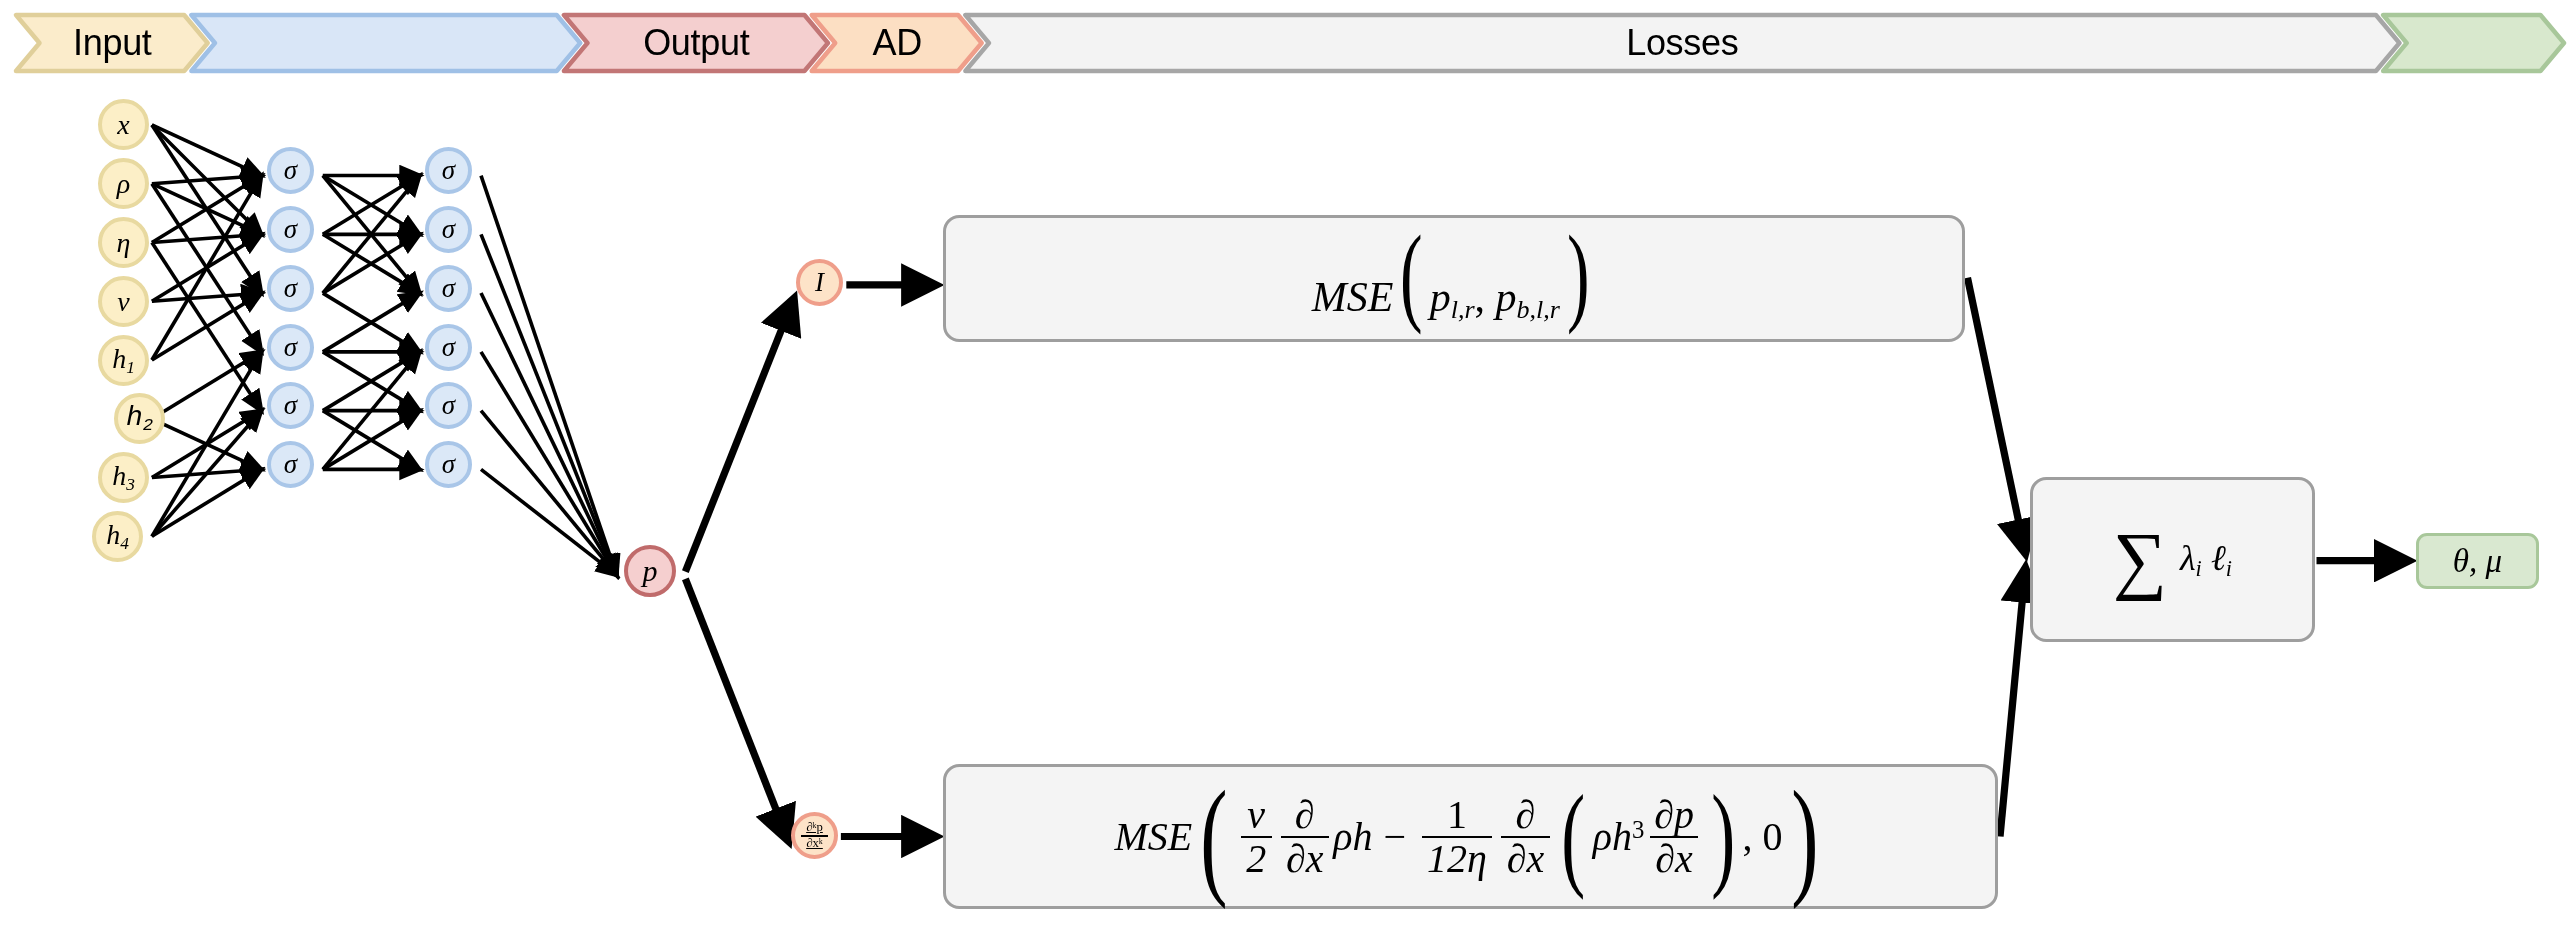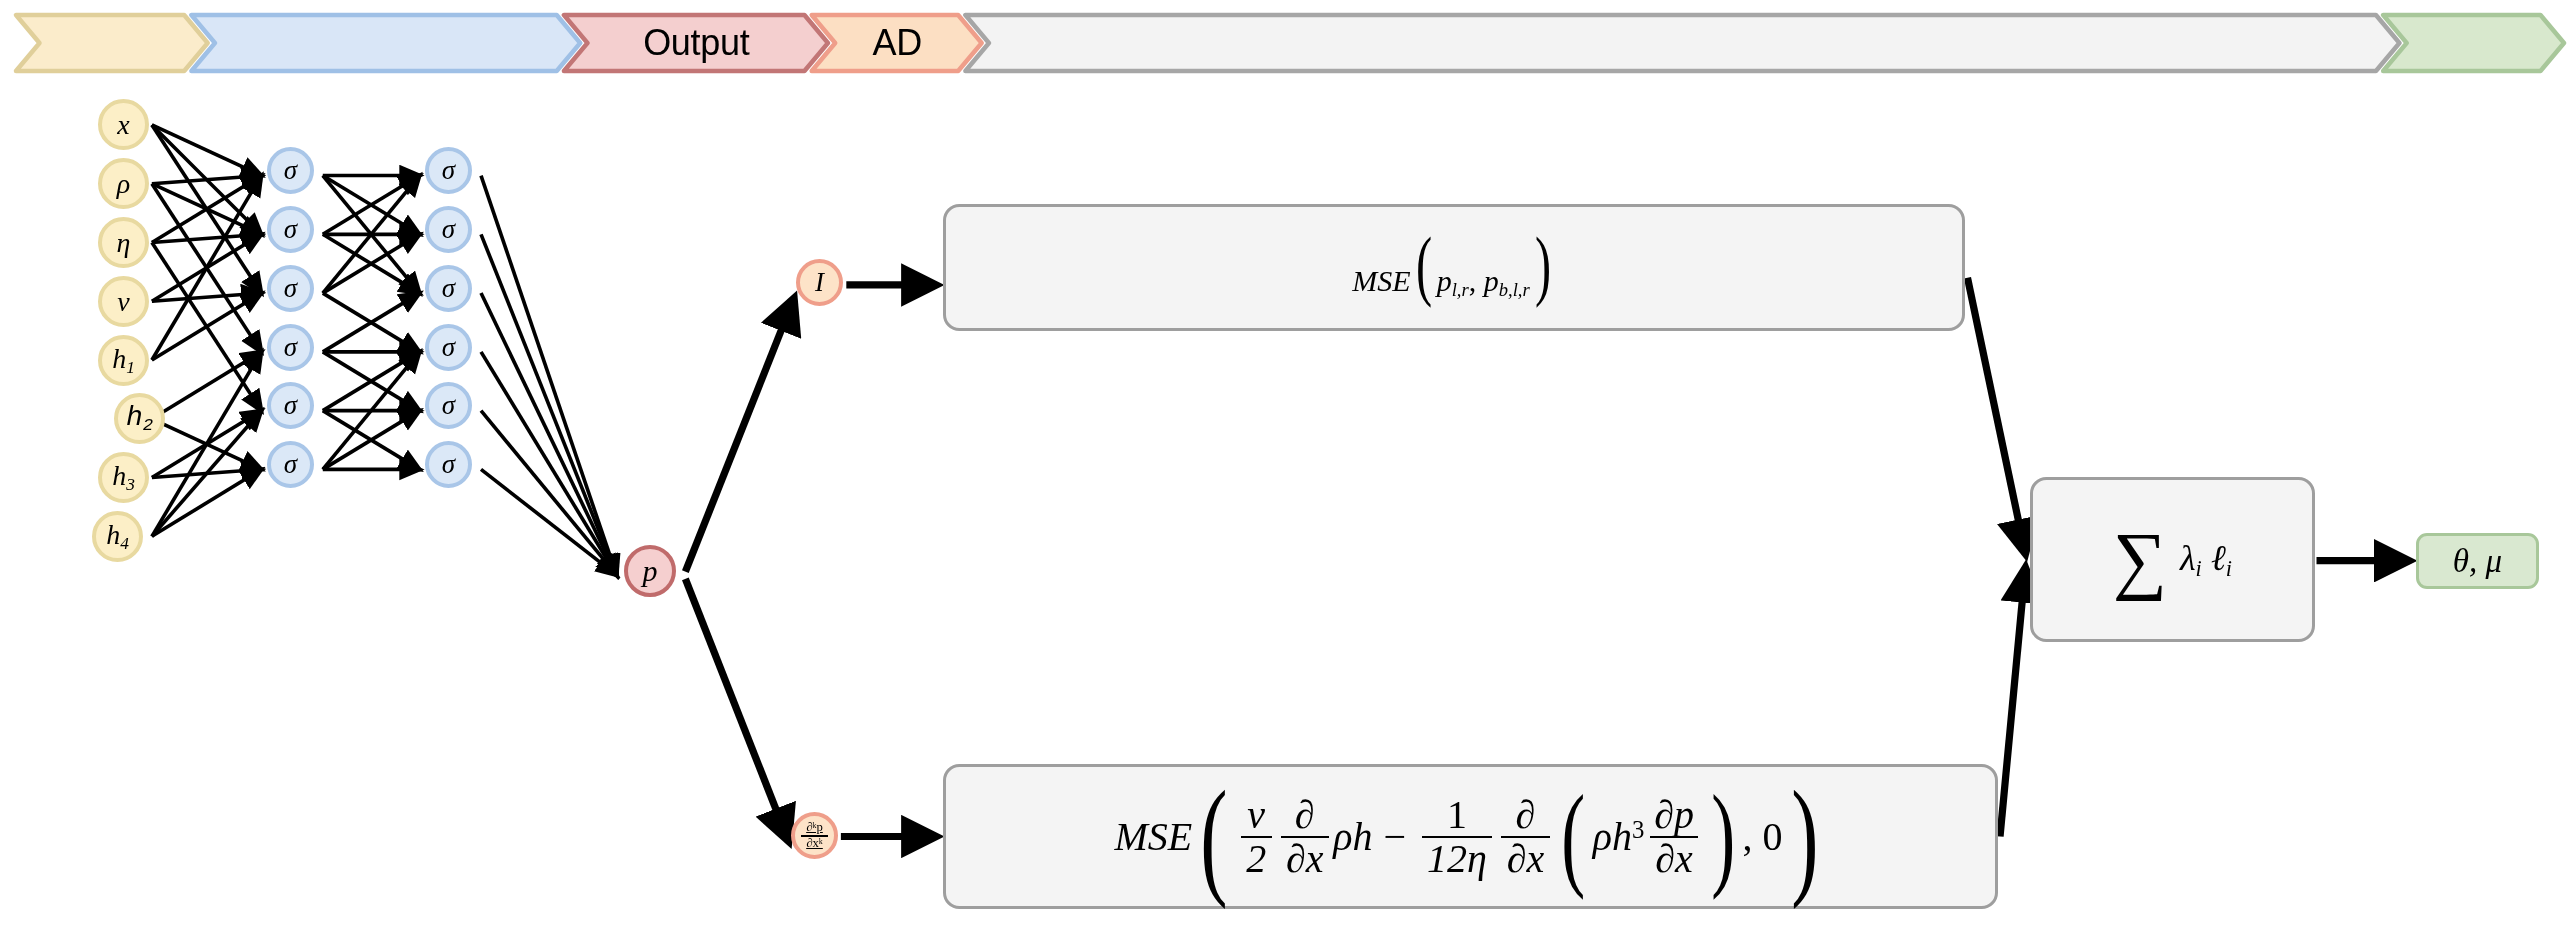--- a/index.html
+++ b/index.html
@@ -88,25 +88,31 @@
     <svg width="2548" height="60" viewBox="0 0 2818 66">
       <g id="chev-shapes">
           <polygon points="0,2 186,2 212,33 186,64 0,64 26,33" fill="#fbeccb" stroke="#e0cf9a" stroke-width="5" stroke-linejoin="round"></polygon>
           <polygon points="194,2 598,2 624,33 598,64 194,64 220,33" fill="#d9e6f7" stroke="#9fc0e6" stroke-width="5" stroke-linejoin="round"></polygon>
           <polygon points="606,2 872,2 898,33 872,64 606,64 632,33" fill="#f4cfcf" stroke="#c27676" stroke-width="5" stroke-linejoin="round"></polygon>
           <polygon points="880,2 1042,2 1068,33 1042,64 880,64 906,33" fill="#fcdfc3" stroke="#ef9e8a" stroke-width="5" stroke-linejoin="round"></polygon>
           <polygon points="1050,2 2610,2 2636,33 2610,64 1050,64 1076,33" fill="#f3f3f3" stroke="#a6a6a6" stroke-width="5" stroke-linejoin="round"></polygon>
           <polygon points="2618,2 2792,2 2818,33 2792,64 2618,64 2644,33" fill="#d8e8cd" stroke="#a8c79a" stroke-width="5" stroke-linejoin="round"></polygon>
         </g>
     </svg>
+    <div class="chev" id="chev-0" style="left:0px;width:192px;">
+      <span>Input</span>
+    </div>
     <div class="chev" id="chev-2" style="left:548px;width:264px;">
       <span>Output</span>
     </div>
     <div class="chev" id="chev-3" style="left:796px;width:170px;">
       <span>AD</span>
+    </div>
+    <div class="chev" id="chev-4" style="left:949px;width:1434px;">
+      <span>Losses</span>
     </div>
   </div>
 
   <svg width="2576" height="937" viewBox="0 0 2849 1036">
     <defs>
       <marker id="ah" markerWidth="7" markerHeight="7" refX="5.6" refY="3" orient="auto" markerUnits="strokeWidth">
         <path d="M0,0 L7,3 L0,6 z" fill="#000"></path>
       </marker>
       <marker id="ahb" markerWidth="6" markerHeight="6" refX="4.8" refY="3" orient="auto" markerUnits="strokeWidth">
         <path d="M0,0 L6,3 L0,6 z" fill="#000"></path>
@@ -244,21 +250,21 @@
   <div class="node ad-node" style="left:796px;top:259px;">
     <span>I</span>
   </div>
   <div class="node ad-node small" style="left:791px;top:812px;text-decoration:underline;">
     <span class="frac" style="font-size:12.7px;">
       <span class="num">∂ᵏp</span>
       <span class="den">∂xᵏ</span>
     </span>
   </div>
 
-  <div class="lossbox" style="left:943px;top:204px;width:1022px;height:127px;font-size:30px;">
+  <div class="lossbox" style="left:943px;top:215px;width:1022px;height:127px;font-size:42px;">
     <span>
       <span>MSE</span><span class="paren2">(</span><span>p</span><sub>l,r</sub><span style="font-style:normal;">,&nbsp;</span><span>p</span><sub>b,l,r</sub><span class="paren2">)</span>
     </span>
   </div>
 
   <div class="lossbox" style="left:943px;top:764px;width:1055px;height:145px;font-size:40px;">
     <span style="display:flex;align-items:center;">
       <span>MSE</span>
       <span class="paren2" style="font-size:3.3em;">(</span>
       <span class="frac">

